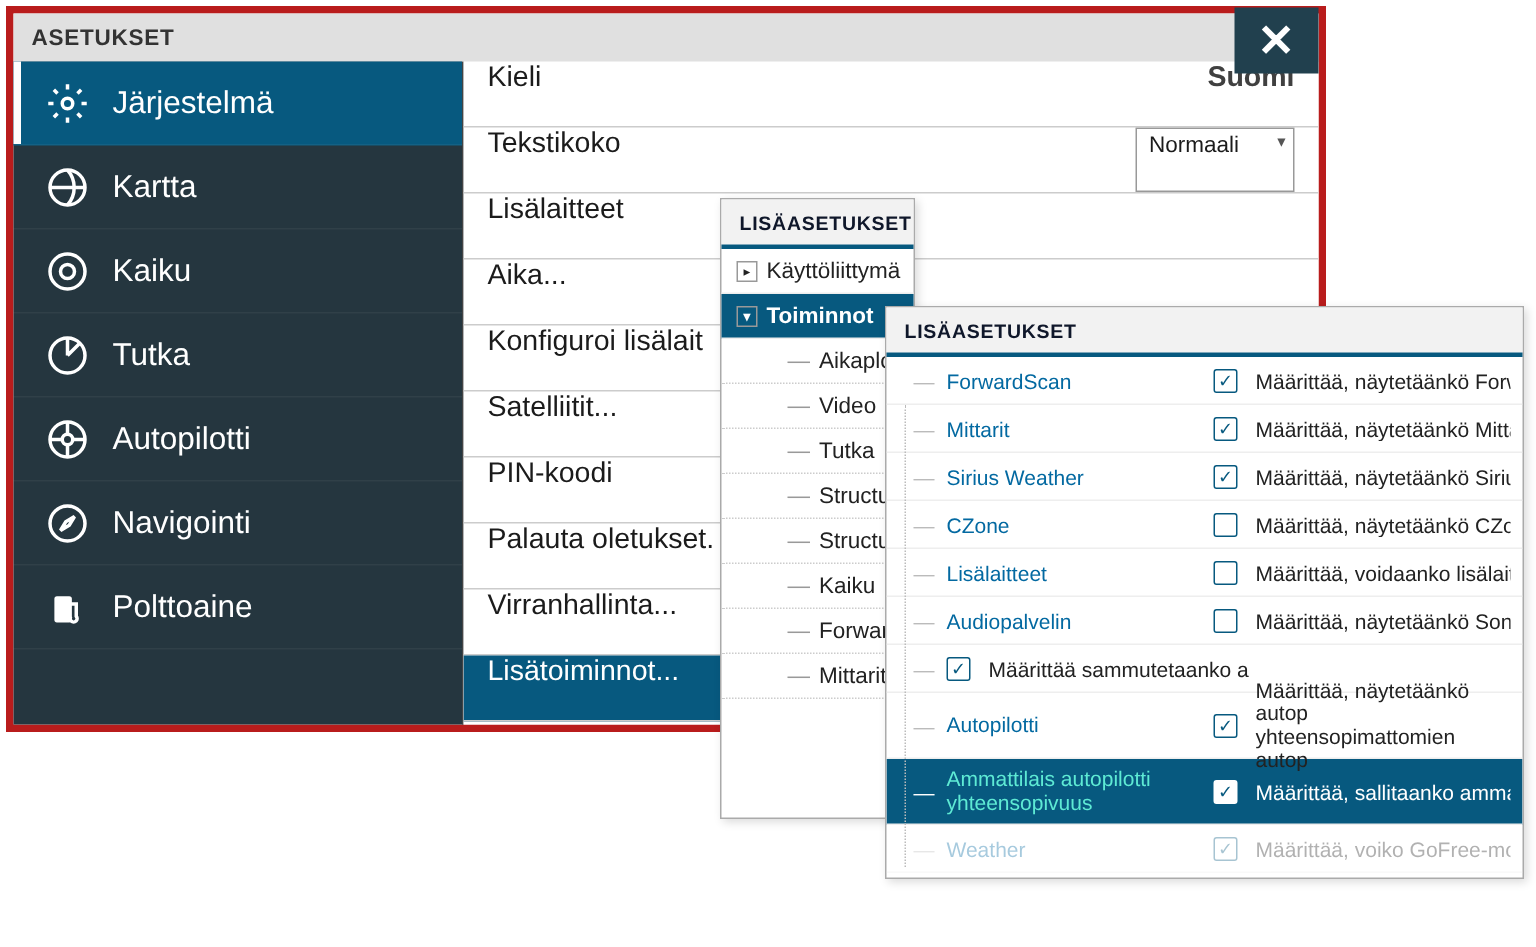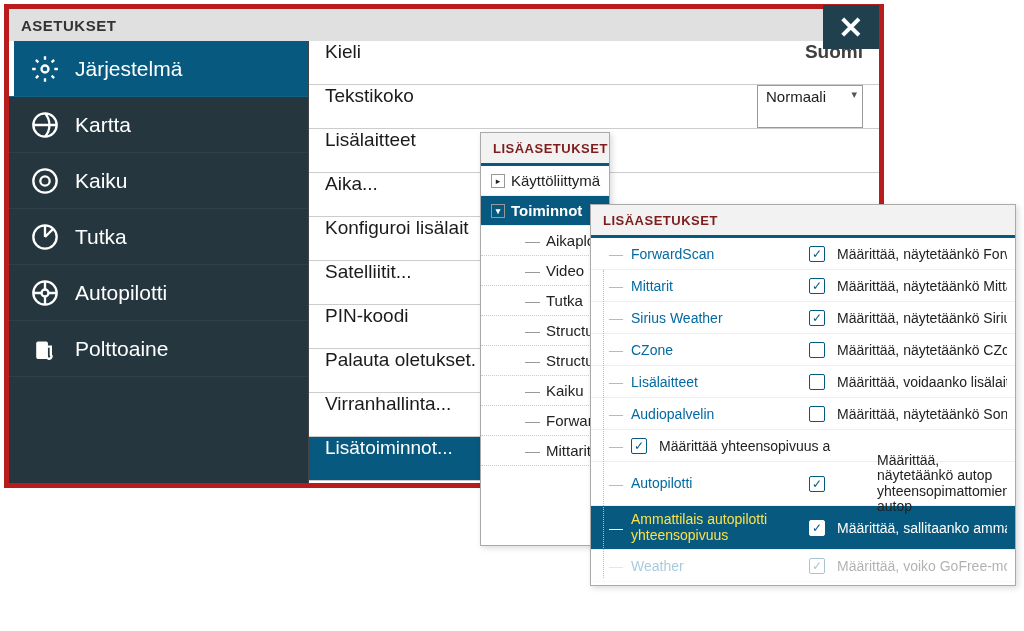--- a/index.html
+++ b/index.html
@@ -19,38 +19,38 @@
 
   .main-area { flex: 1; background: #fff; color: #1b1b1b; overflow: hidden; }
   .setting-row { display: flex; justify-content: space-between; height: 44px; padding: 0 16px; border-bottom: 1px solid #ccc; font-size: 19px; }
   .setting-row.selected { background: #07597f; color: #fff; }
   .setting-row .value { font-size: 19px; color: #404040; font-weight: 600; }
   .select-box { border: 1px solid #999; padding: 2px 36px 2px 8px; font-size: 15px; position: relative; background: #fff; }
   .select-box::after { content: "▾"; position: absolute; right: 5px; top: 2px; font-size: 11px; color: #555; }
 
   
   .popup { position: absolute; background: #fff; border: 1px solid #aaa; box-shadow: 2px 2px 6px rgba(0,0,0,.15); }
-  .popup-header { height: 30px; display: flex; align-items: center; padding-left: 12px; font-weight: 700; color: #7f1d1d; font-size: 13px; background: #f2f2f2; letter-spacing: .5px; }
+  .popup-header { height: 30px; display: flex; align-items: center; padding-left: 12px; font-weight: 700; color: #0f172a; font-size: 13px; background: #f2f2f2; letter-spacing: .5px; }
   .popup .blue-line { height: 3px; background: #07597f; }
   .tree-row { display: flex; align-items: center; height: 30px; font-size: 15px; padding-left: 10px; color: #222; border-bottom: 1px solid #eee; }
   .tree-row.expanded { color: #07597f; font-weight: 600; }
   .tree-row.expanded .toggle { background: #07597f; color: #fff; }
   .toggle { width: 14px; height: 14px; display: inline-flex; align-items: center; justify-content: center; font-size: 9px; margin-right: 6px; border: 1px solid #999; }
   .child-item { height: 30px; display: flex; align-items: center; padding-left: 44px; font-size: 15px; color: #222; border-bottom: 1px dotted #ccc; }
   .child-item .dash { color: #999; margin-right: 6px; }
 
   
   .popup2 .list { overflow: hidden; }
   .adv-row { display: flex; align-items: center; height: 32px; font-size: 14px; border-bottom: 1px solid #eee; padding-left: 18px; padding-right: 8px; }
   .adv-row .dash { color: #bbb; margin-right: 8px; }
   .adv-row .name { width: 178px; color: #0369a1; }
   .adv-row .chk { width: 16px; height: 16px; border: 1px solid #07597f; border-radius: 2px; margin-right: 12px; display: flex; align-items: center; justify-content: center; font-size: 12px; color: #07597f; }
   .adv-row .desc { flex: 1; color: #222; overflow: hidden; white-space: nowrap; }
   .adv-row.selected { background: #07597f; color: #fff; }
-  .adv-row.selected .name { color: #fde047; }
+  .adv-row.selected .name { color: #5eead4; }
   .adv-row.selected .desc { color: #fff; }
   .adv-row.selected .chk { background: #fff; border-color: #fff; }
   .adv-row.tall { height: 44px; }
   .adv-row.tall .name { line-height: 1.1; }
   .adv-row.dim { opacity: .35; }
   .vline { position: absolute; left: 12px; top: 32px; bottom: 4px; width: 1px; border-left: 1px dotted #bbb; }
 
 </style>
 </head>
 <body>
@@ -106,20 +106,29 @@
             <svg width="28" height="28" viewBox="0 0 24 24" fill="none" stroke="#fff" stroke-width="2">
               <circle cx="12" cy="12" r="10"></circle>
               <circle cx="12" cy="12" r="3"></circle>
               <path d="M12 2v7M12 15v7M2 12h7M15 12h7"></path>
             </svg>
           </span>
         <span>Autopilotti</span>
       </div>
       <div class="sidebar-item">
         <span class="icon">
+            <svg width="28" height="28" viewBox="0 0 24 24" fill="none" stroke="#fff" stroke-width="2">
+              <circle cx="12" cy="12" r="10"></circle>
+              <polygon points="16,8 13,13 8,16 11,11"></polygon>
+            </svg>
+          </span>
+        <span>Navigointi</span>
+      </div>
+      <div class="sidebar-item">
+        <span class="icon">
             <svg width="28" height="28" viewBox="0 0 24 24" fill="#fff" stroke="#fff" stroke-width="1">
               <rect x="5" y="6" width="9" height="14" rx="1"></rect>
               <path d="M14 10h3v7a2 2 0 11-3 0" fill="none" stroke-width="2"></path>
             </svg>
           </span>
         <span>Polttoaine</span>
       </div>
     </div>
 
     <div class="main-area">
@@ -247,27 +256,27 @@
     </div>
     <div class="adv-row">
       <span class="dash">—</span>
         <span class="name">Audiopalvelin</span>
       <span class="chk"></span>
       <span class="desc">Määrittää, näytetäänkö Soni</span>
     </div>
     <div class="adv-row">
       <span class="dash">—</span>
       <span class="chk">✓</span>
-      <span class="desc">Määrittää yhteensopivuus a</span>
+      <span class="desc">Määrittää sammutetaanko a</span>
     </div>
     <div class="adv-row tall">
       <span class="dash">—</span>
         <span class="name">Autopilotti</span>
       <span class="chk">✓</span>
-      <span class="desc" style="white-space:normal;line-height:1.1;margin-left:40px;">Määrittää, näytetäänkö autop
+      <span class="desc" style="white-space:normal;line-height:1.1;">Määrittää, näytetäänkö autop
 yhteensopimattomien autop</span>
     </div>
     <div class="adv-row tall selected">
       <span class="dash" style="color:#fff">—</span>
         <span class="name" style="white-space:normal;line-height:1.1;">Ammattilais autopilotti yhteensopivuus</span>
       <span class="chk">✓</span>
       <span class="desc">Määrittää, sallitaanko amma</span>
     </div>
     <div class="adv-row dim">
       <span class="dash">—</span>

